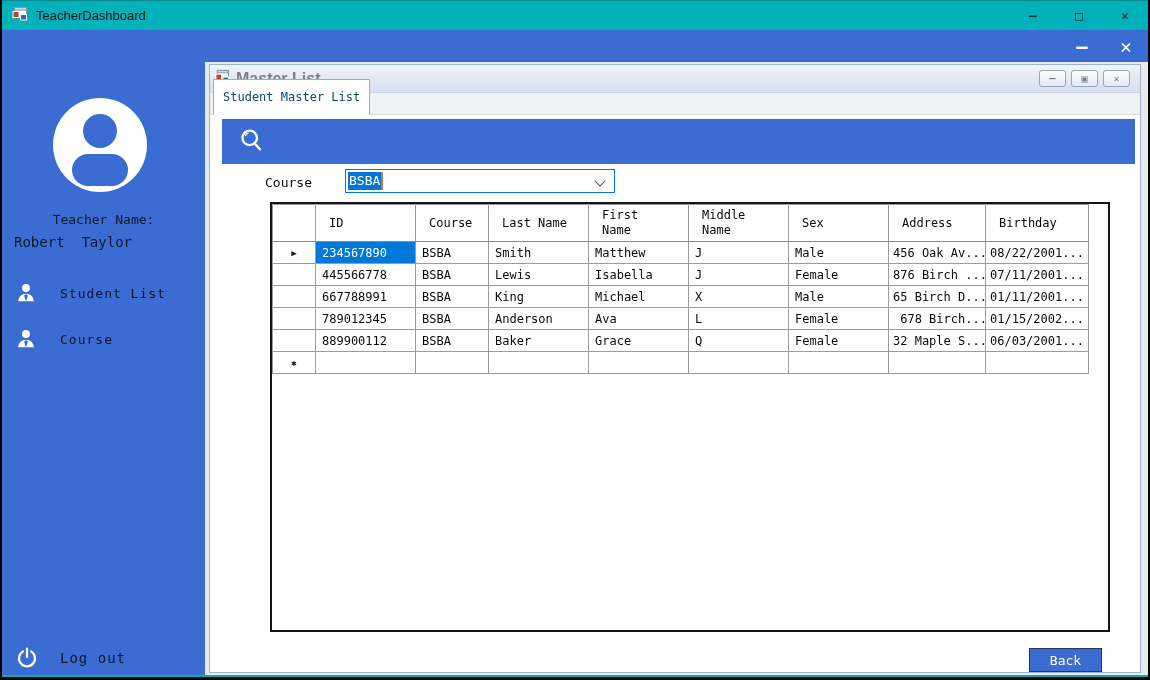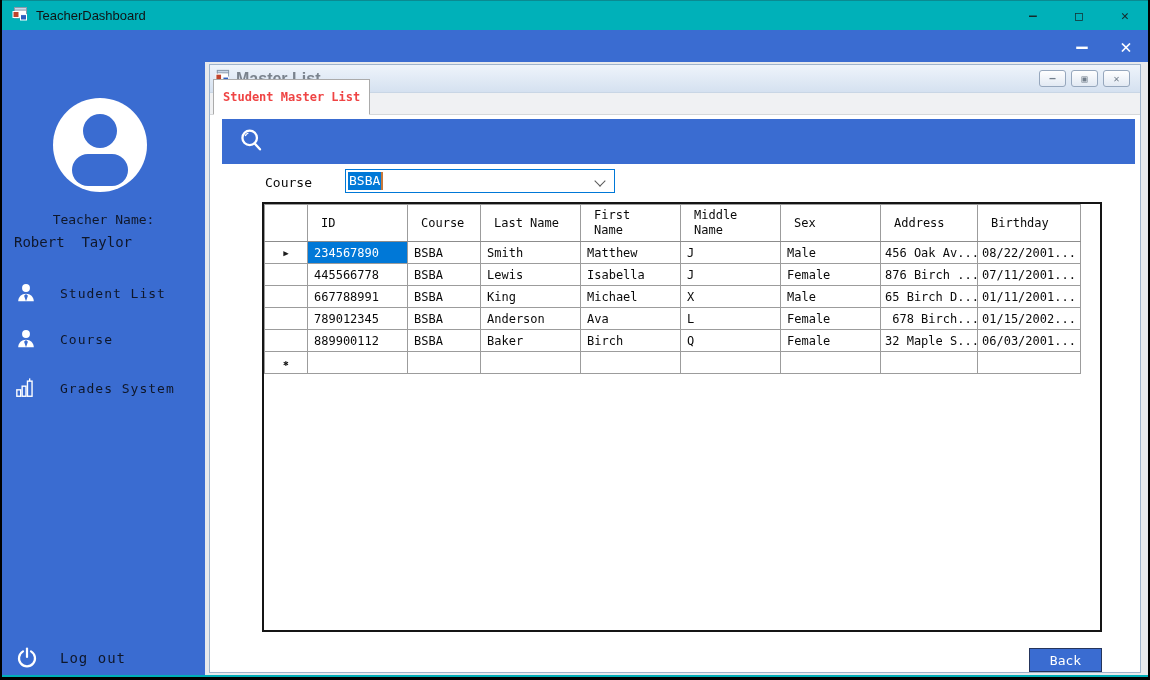--- a/index.html
+++ b/index.html
@@ -52,39 +52,39 @@
                  border-bottom:1px solid #C9D6E5; display:flex; align-items:center; padding:0 5px; }
   .cw-title { font-family:"Liberation Sans", sans-serif; font-size:16px; color:#7A838D; margin-left:6px;font-weight:bold; }
   .cw-btns { margin-left:auto; display:flex; gap:5px; padding-right:5px; }
   .cw-btn { width:27px; height:17px; border:1px solid #96A7BD; border-radius:3px;
             background:linear-gradient(#FFFFFF,#E2E9F3); color:#737F8C; font-size:10px;
             line-height:15px; text-align:center; font-weight:bold; font-family:"DejaVu Sans Mono",monospace; }
   .tabstrip { height:22px; background:#F0F1F3; padding-left:3px; display:flex; align-items:flex-end;
               border-bottom:1px solid #D6D8DA; }
   .tab { position:relative; z-index:1; margin-bottom:-1px; height:21px; background:#fff;
          border:1px solid #ABABAB; border-bottom:1px solid #fff; padding:17px 9px;
-         display:flex; align-items:center; font-size:12px; font-weight:bold; color:#ef4444; }
+         display:flex; align-items:center; font-size:12px; font-weight:normal; color:#0c4a6e; }
   .tabpage { position:absolute; left:0; right:0; top:50px; bottom:0; background:#fff; }
 
   
   .searchbar { position:absolute; left:12px; top:4px; width:913px; height:45px; background:#3A6CD1; }
   .searchbar svg { position:absolute; left:15px; top:8px; }
 
   
   .course-label { position:absolute; left:55px; top:60px; font-size:13px; color:#0b0b0b; }
   .combo { position:absolute; left:135px; top:54px; width:270px; height:24px;
            border:1px solid #0078D7; background:#fff; display:flex; align-items:center; padding-left:2px; }
   .combo-sel { background:#0078D7; color:#fff; font-size:13px; padding:0 1px;
                border-right:2px solid #C7793B; line-height:18px; }
   .combo-chevron { position:absolute; right:10px; top:7px; width:8px; height:8px;
                    border-right:1.6px solid #5A5A5A; border-bottom:1.6px solid #5A5A5A;
                    transform:rotate(45deg); }
 
   
-  .grid-box { position:absolute; left:52px; top:87px; width:840px; height:430px;
+  .grid-box { position:absolute; left:60px; top:87px; width:840px; height:430px;
               border:2px solid #151515; background:#fff; overflow:hidden; }
   table.grid { border-collapse:collapse; table-layout:fixed; width:816px; font-size:12px; color:#0a0a0a; }
   .grid th, .grid td { border:1px solid #9C9C9C; overflow:hidden; }
   .grid th { height:37px; font-weight:normal; text-align:left; padding-left:13px;
              white-space:pre-line; line-height:15px; vertical-align:middle; background:#fff; border-bottom:1px solid #8C8C8C; }
   .grid th.rowhdr-h { padding:0; }
   .grid td { height:22px; padding:0 0 0 6px; white-space:pre; vertical-align:middle; background:#fff; }
   .grid td.tight { padding-left:4px; }
   .grid td.rowhdr { padding:0; text-align:center; font-size:9px; color:#1c1c1c; }
   .grid td.sel { background:#0078D7; color:#fff; }
@@ -143,31 +143,20 @@
         <span class="nicon">
           <svg width="22" height="22" viewBox="0 0 24 24">
             <circle cx="12" cy="6.6" r="4.3" fill="#fff"></circle>
             <path d="M3.5 21c0-5 3.8-8.3 8.5-8.3s8.5 3.3 8.5 8.3z" fill="#fff"></path>
             <path d="M12 13l-2.1 2.1 2.1 5.9 2.1-5.9z" fill="#3A6CD1"></path>
           </svg>
         </span>
         <span class="nlabel">Course</span>
       </div>
 
-      <div class="nav-item nav-3">
-        <span class="nicon">
-          <svg width="22" height="22" viewBox="0 0 24 24" fill="none" stroke="#fff" stroke-width="1.5">
-            <rect x="2" y="14" width="4.2" height="7"></rect>
-            <rect x="7.8" y="10" width="4.2" height="11"></rect>
-            <rect x="13.6" y="4.5" width="5" height="16.5"></rect>
-            <line x1="16" y1="1.5" x2="16" y2="4.5"></line>
-          </svg>
-        </span>
-        <span class="nlabel">Grades System</span>
-      </div>
 
       <div class="logout">
         <span class="nicon">
           <svg width="24" height="24" viewBox="0 0 24 24" fill="none" stroke="#fff" stroke-width="2.2" stroke-linecap="round">
             <path d="M8 5.4a8 8 0 1 0 8 0"></path>
             <line x1="12" y1="2.5" x2="12" y2="11"></line>
           </svg>
         </span>
         <span class="nlabel">Log out</span>
       </div>
@@ -284,21 +273,21 @@
                   <td>L</td>
                   <td>Female</td>
                   <td class="tight"> 678 Birch...</td>
                   <td class="tight">01/15/2002...</td>
                 </tr>
                 <tr>
                   <td class="rowhdr"></td>
                   <td>889900112</td>
                   <td>BSBA</td>
                   <td>Baker</td>
-                  <td>Birch</td>
+                  <td>Grace</td>
                   <td>Q</td>
                   <td>Female</td>
                   <td class="tight">32 Maple S...</td>
                   <td class="tight">06/03/2001...</td>
                 </tr>
                 <tr>
                   <td class="rowhdr">✱</td>
                   <td></td>
                   <td></td>
                   <td></td>

